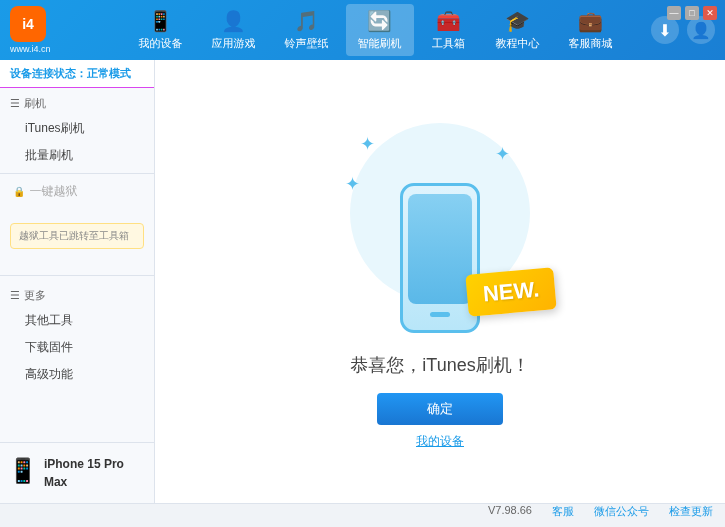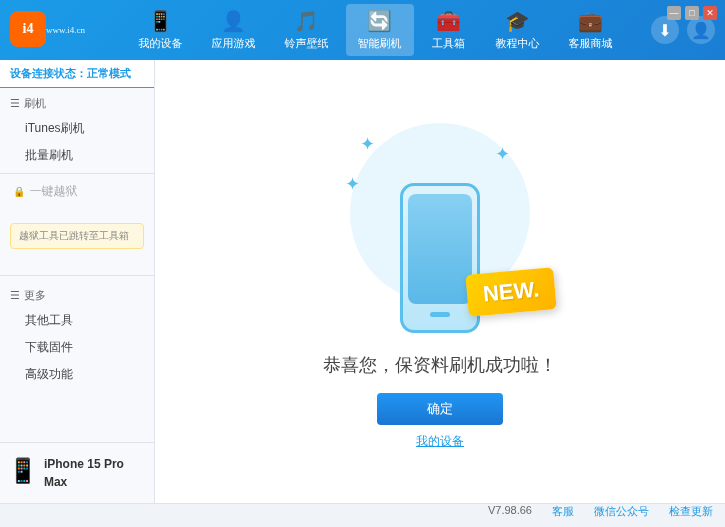--- a/index.html
+++ b/index.html
@@ -9,25 +9,24 @@
     .header {
       background: linear-gradient(135deg, #1a9be8 0%, #1a7fd4 100%);
       height: 60px;
       display: flex;
       align-items: center;
       padding: 0 10px;
     }
     .logo {
       width: 90px;
       display: flex;
-      align-items: center;
+      flex-direction: column;
       color: white;
       font-size: 10px;
       margin-right: 10px;
-      font-family: Liberation Serif, serif;
     }
     .logo-icon {
       width: 36px; height: 36px;
       background: #ff6600;
       border-radius: 8px;
       display: flex; align-items: center; justify-content: center;
       color: white; font-size: 18px; font-weight: bold;
       margin-bottom: 2px;
     }
     .logo-text { color: rgba(255,255,255,0.9); font-size: 9px; }
@@ -414,21 +413,21 @@
         <div style="position:absolute; bottom:0; left:50%; transform:translateX(-50%);">
           <div class="phone-body">
             <div class="phone-screen"></div>
             <div class="phone-home"></div>
           </div>
         </div>
 
         <div class="new-badge">NEW.</div>
       </div>
 
-      <div class="success-text">恭喜您，保资料刷机成功啦！</div>
+      <div class="success-text">恭喜您，iTunes刷机！</div>
 
       <button class="confirm-btn">确定</button>
 
       <span class="log-link">我的设备</span>
 
     </div>
   </div>
 
   <div class="footer">
     <span class="footer-spacer"></span>

